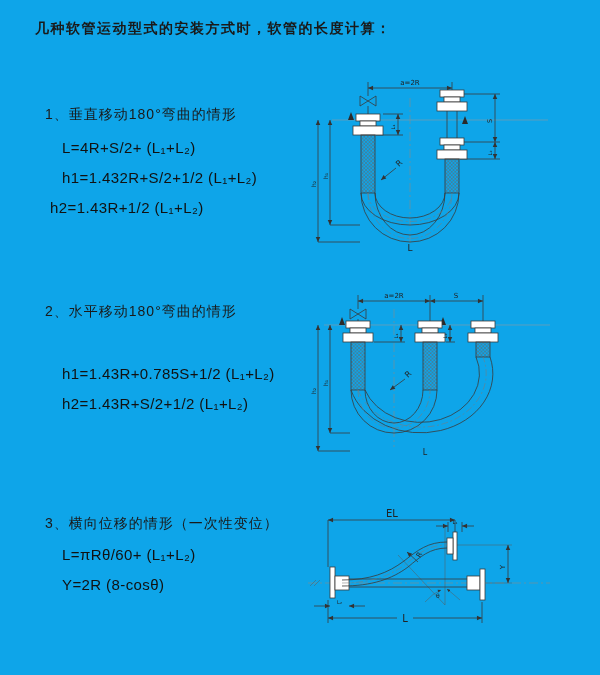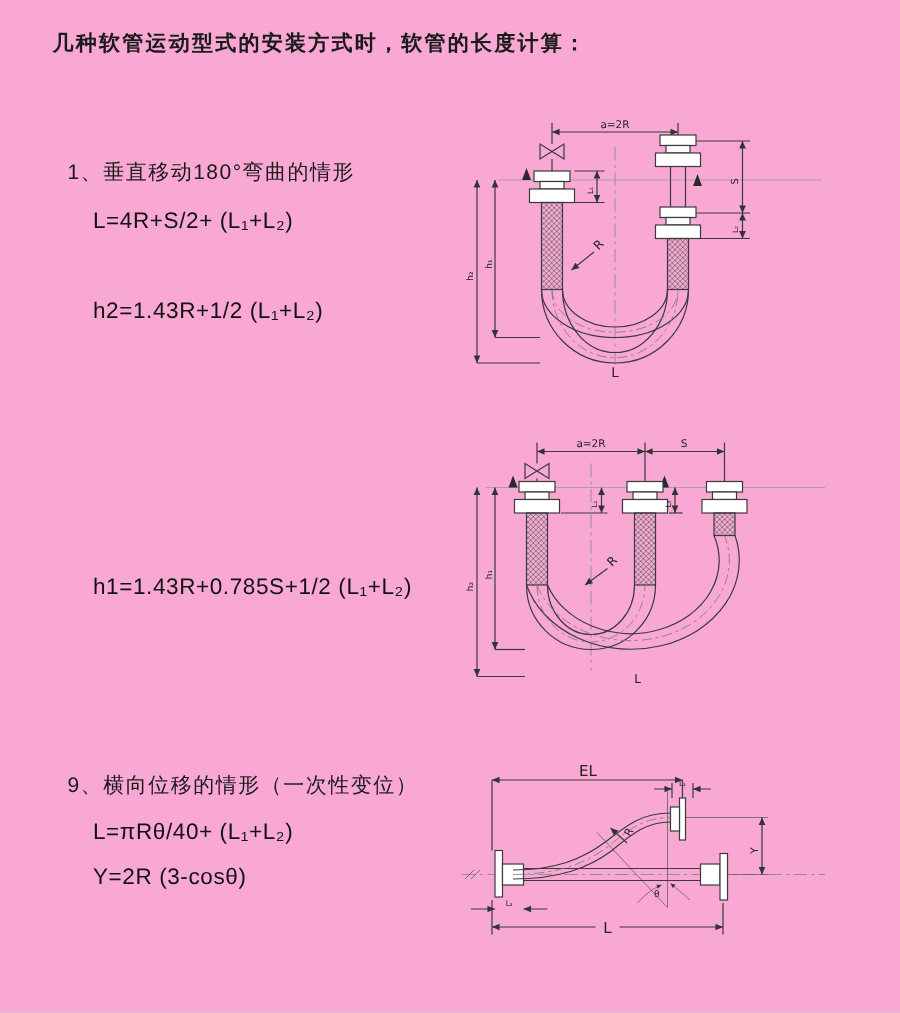--- a/index.html
+++ b/index.html
@@ -1,16 +1,16 @@
 <!DOCTYPE html>
 <html><head>
 <meta charset="utf-8">
 <style>
   html,body{margin:0;padding:0;background:#e8e8e8;}
-  #page{position:relative;width:600px;height:675px;background:#f9a8d4;overflow:hidden;
+  #page{position:relative;width:600px;height:675px;background:#0ea5e9;overflow:hidden;
         font-family:"Liberation Sans","DejaVu Sans",sans-serif;color:#1a1a1a;
         border-right:1px solid #d8d8d8;border-bottom:1px solid #c9c9c9;}
   .title{position:absolute;left:35px;top:20px;font-size:14px;font-weight:bold;letter-spacing:1.5px;}
   .sec-heading{position:absolute;font-size:14px;font-weight:normal;letter-spacing:1px;white-space:nowrap;}
   .formula{position:absolute;font-size:15px;font-weight:400;color:#111;letter-spacing:.4px;white-space:nowrap;}
   svg{position:absolute;overflow:visible;}
   svg text{font-family:"DejaVu Sans","Liberation Sans",sans-serif;fill:#222;}
   .ln{stroke:#3a3a3a;stroke-width:.8;fill:none;}
   .cn{stroke:#5a5a5a;stroke-width:.5;fill:none;}
   .cl{stroke:#8a8a8a;stroke-width:.6;fill:none;stroke-dasharray:9 3 2 3;}
@@ -35,21 +35,22 @@
       <pattern id="hatch" width="3.5" height="3.5" patternUnits="userSpaceOnUse">
         <path d="M0,0 L3.5,3.5 M3.5,0 L0,3.5" stroke="#666" stroke-width="0.5"></path>
       </pattern>
     </defs>
   </svg>
 
   <div class="title">几种软管运动型式的安装方式时，软管的长度计算：</div>
 
   <div class="sec-heading" style="left:45px;top:106px">1、垂直移动180°弯曲的情形</div>
   <div class="formula" style="left:62px;top:139px">L=4R+S/2+ (L₁+L₂)</div>
-  <div class="formula" style="left:62px;top:199px">h2=1.43R+1/2 (L₁+L₂)</div>
+  <div class="formula" style="left:62px;top:169px">h1=1.432R+S/2+1/2 (L₁+L₂)</div>
+  <div class="formula" style="left:50px;top:199px">h2=1.43R+1/2 (L₁+L₂)</div>
 
   <svg style="left:310px;top:72px" width="290" height="185" viewBox="0 0 290 185">
     <g>
       <path class="cl2" d="M22,48 H238"></path>
       <path class="cl" d="M100,26 V172"></path>
     </g>
     <g>
       <path class="ln" d="M58,16 H142" marker-start="url(#arr)" marker-end="url(#arr)"></path>
       <path class="ln" d="M58,10 V24 M142,10 V18"></path>
       <path class="ln" d="M8,48 V170" marker-start="url(#arr)" marker-end="url(#arr)"></path>
@@ -96,21 +97,23 @@
       <text class="t8" x="89" y="95" transform="rotate(-45 89 95)">R</text>
       <text class="t6" x="5.5" y="112" text-anchor="middle" transform="rotate(-90 5.5 112)">h₂</text>
       <text class="t6" x="18" y="104" text-anchor="middle" transform="rotate(-90 18 104)">h₁</text>
       <text class="t5" x="85" y="55" text-anchor="middle" transform="rotate(-90 85 55)">L₁</text>
       <text class="t65" x="182" y="49" text-anchor="middle" transform="rotate(-90 182 49)">S</text>
       <text class="t5" x="182" y="81" text-anchor="middle" transform="rotate(-90 182 81)">L₂</text>
       <text class="t9" x="100" y="179" text-anchor="middle">L</text>
     </g>
   </svg>
 
-  <div class="formula" style="left:62px;top:383px">h1=1.43R+0.785S+1/2 (L₁+L₂)</div>
+  <div class="sec-heading" style="left:45px;top:303px">2、水平移动180°弯曲的情形</div>
+  <div class="formula" style="left:62px;top:365px">h1=1.43R+0.785S+1/2 (L₁+L₂)</div>
+  <div class="formula" style="left:62px;top:395px">h2=1.43R+S/2+1/2 (L₁+L₂)</div>
 
   <svg style="left:310px;top:285px" width="290" height="175" viewBox="0 0 290 175">
     <g>
       <path class="cl2" d="M14,40 H240"></path>
       <path class="cl" d="M84,24 V162"></path>
     </g>
     <g>
       <path class="ln" d="M48,16 H120" marker-start="url(#arr)" marker-end="url(#arr)"></path>
       <path class="ln" d="M120,16 H173" marker-start="url(#arr)" marker-end="url(#arr)"></path>
       <path class="ln" d="M48,10 V24 M120,10 V36 M173,10 V36"></path>
@@ -157,23 +160,23 @@
       <text class="t7" x="146" y="13" text-anchor="middle">S</text>
       <text class="t8" x="98" y="93" transform="rotate(-45 98 93)">R</text>
       <text class="t6" x="5.5" y="106" text-anchor="middle" transform="rotate(-90 5.5 106)">h₂</text>
       <text class="t6" x="18" y="98" text-anchor="middle" transform="rotate(-90 18 98)">h₁</text>
       <text class="t5" x="88" y="51" text-anchor="middle" transform="rotate(-90 88 51)">L₁</text>
       <text class="t5" x="137" y="51" text-anchor="middle" transform="rotate(-90 137 51)">L₂</text>
       <text class="t8" x="115" y="170" text-anchor="middle">L</text>
     </g>
   </svg>
 
-  <div class="sec-heading" style="left:45px;top:515px">9、横向位移的情形（一次性变位）</div>
-  <div class="formula" style="left:62px;top:546px">L=πRθ/40+ (L₁+L₂)</div>
-  <div class="formula" style="left:62px;top:576px">Y=2R (3-cosθ)</div>
+  <div class="sec-heading" style="left:45px;top:515px">3、横向位移的情形（一次性变位）</div>
+  <div class="formula" style="left:62px;top:546px">L=πRθ/60+ (L₁+L₂)</div>
+  <div class="formula" style="left:62px;top:576px">Y=2R (8-cosθ)</div>
 
   <svg style="left:300px;top:505px" width="300" height="145" viewBox="0 0 300 145">
     <g>
       <path class="cl" d="M8,78 H250"></path>
       <path class="cn" d="M10,81 L16,75 M14,81 L20,75"></path>
     </g>
     <g>
       <path class="ln" d="M28,15 H155" marker-start="url(#arr)" marker-end="url(#arr)"></path>
       <path class="ln" d="M28,15 V62 M155,15 V27"></path>
       <path class="ln" d="M136,21 H148" marker-end="url(#arr)"></path>

